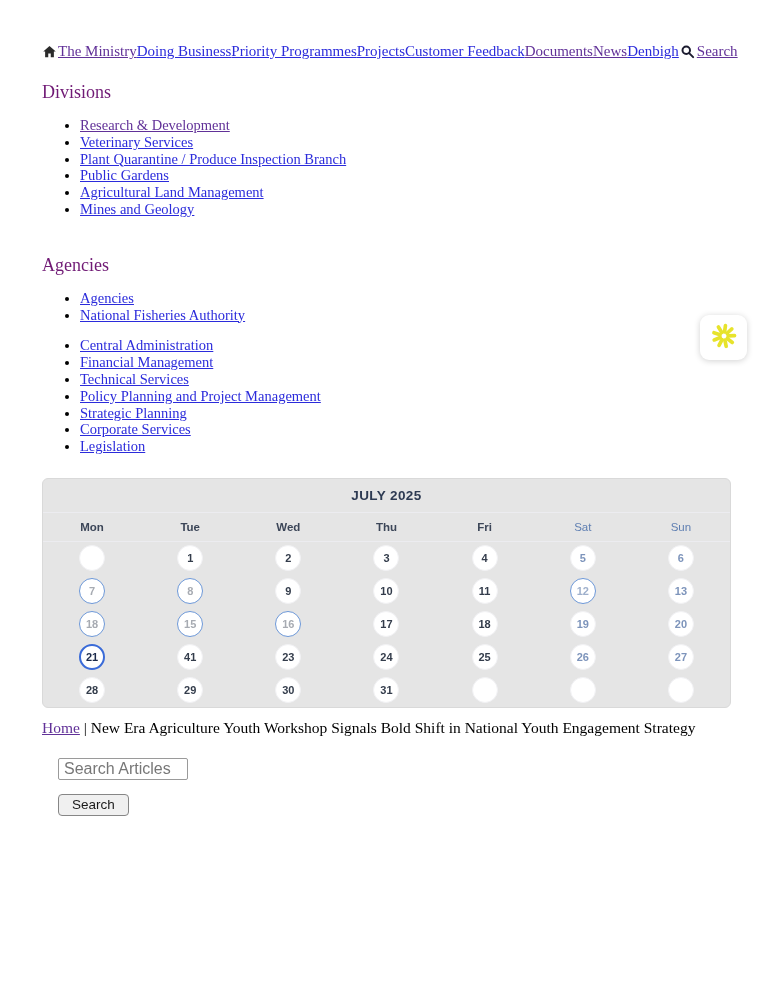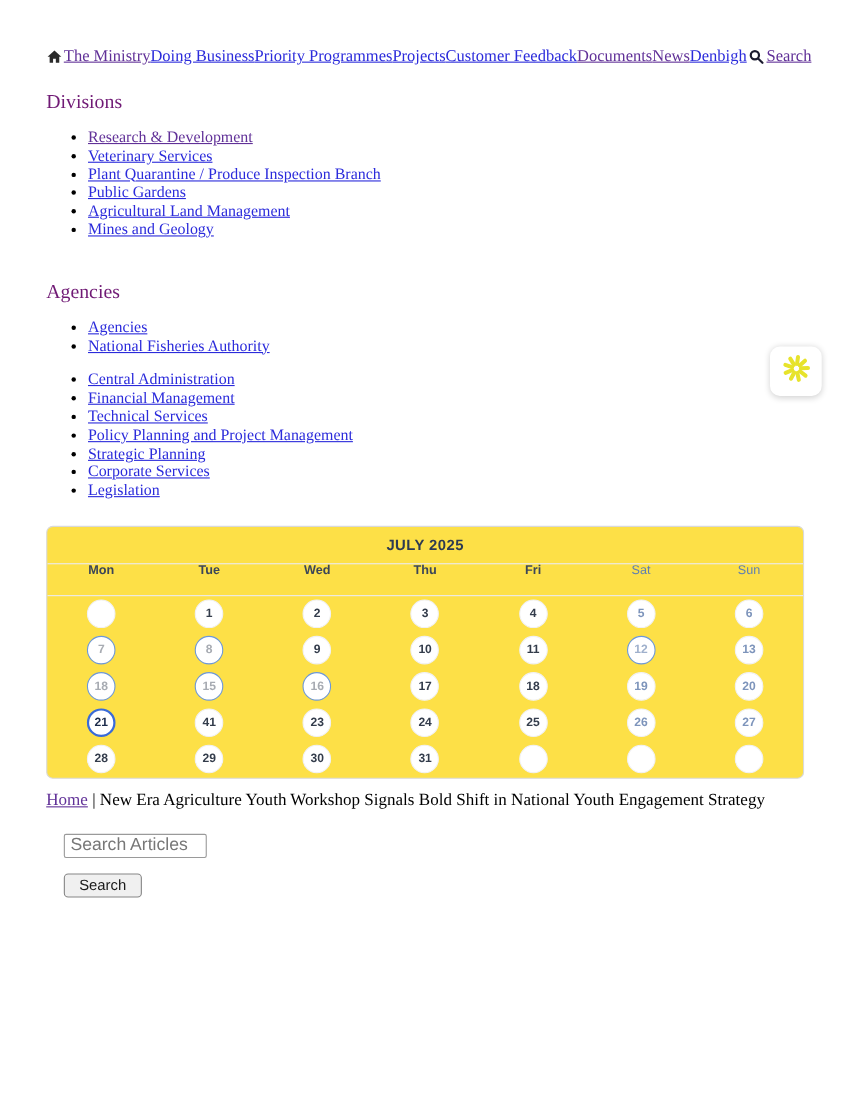--- a/index.html
+++ b/index.html
@@ -18,25 +18,25 @@
   .search-ic { margin-left:1px; margin-right:2px; display:inline-flex; }
 
   
   h3.sec-h { font-size:18px; font-weight:400; color:#701a75; margin:37px 0 0 0; }
   h3.sec-h.first { margin-top:22px; }
   ul.sec-list { margin:14px 0 0 0; padding-left:38px; }
   ul.sec-list li { font-size:14.5px; line-height:16.8px; color:#000; }
 
   
   .calendar { margin-top:23px; border:1px solid #d9d9d9; border-radius:6px;
-              background:#fde047; font-family:"Liberation Sans", sans-serif; overflow:hidden; }
+              background:#e5e5e5; font-family:"Liberation Sans", sans-serif; overflow:hidden; }
   .cal-title { height:33px; display:flex; align-items:center; justify-content:center;
                font-size:13.5px; font-weight:700; color:#2d3a52; letter-spacing:.4px;
                border-bottom:1px solid #ececf0; }
-  .weekdays { display:flex; height:28px; border-bottom:1px solid #ececf0; }
+  .weekdays { display:flex; height:28px; align-items:center; border-bottom:1px solid #ececf0; }
   .weekdays span { flex:1; text-align:center; font-size:11.5px; font-weight:700; color:#3c4658; }
   .weekdays span.wkend { color:#5f7fb2; font-weight:400; }
   .week { display:flex; height:33px; align-items:center; }
   .cell { flex:1; display:flex; justify-content:center; }
   .daycircle { width:26px; height:26px; border-radius:50%; box-sizing:border-box;
                display:flex; align-items:center; justify-content:center;
                font-size:11px; font-weight:700; border:1px solid #f1f1f4; background:#fff; }
   .c-event { border:1px solid #6d98d8; }
   .c-today { border:2px solid #3a6bd8; }
   .tone-normal { color:#333c4b; }

